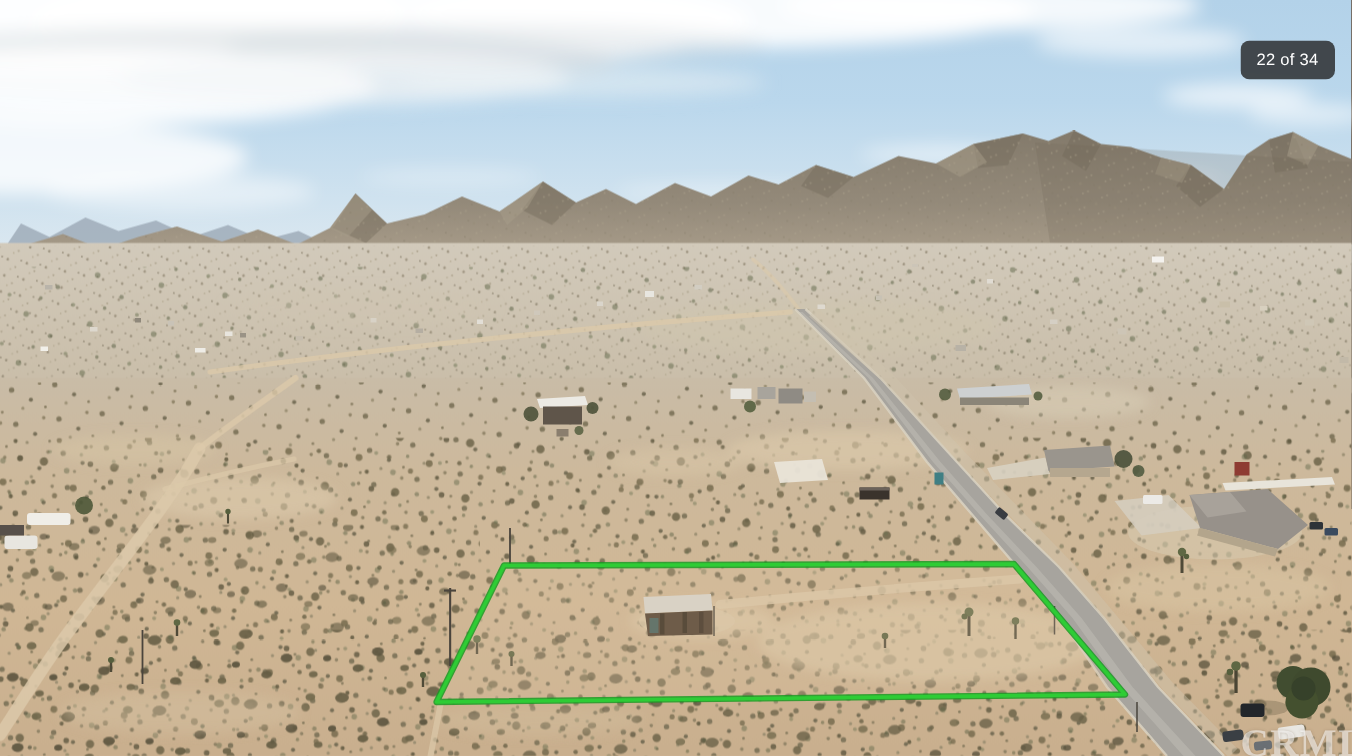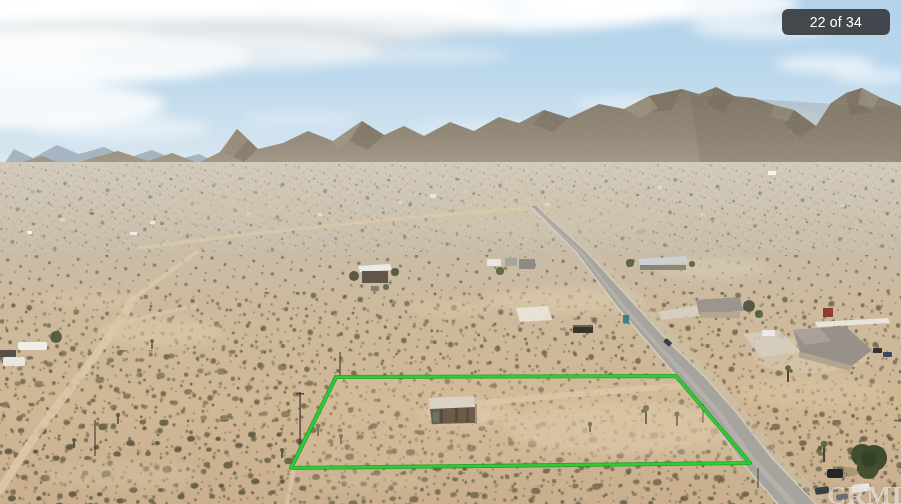--- a/index.html
+++ b/index.html
@@ -9,23 +9,23 @@
     --sky-top:#b3d2e9; --sky-horizon:#e6edf1;
     --sand:#cdb596; --road-gray:#a7a49e; --mountain:#8d8374;
   }
   html,body{margin:0;padding:0;background:#222;}
   .stage{position:relative;width:901px;height:504px;overflow:hidden;
          font-family:"Liberation Sans",sans-serif;background:var(--sand);}
   .sky{position:absolute;left:0;top:0;width:901px;height:200px;
        background:linear-gradient(180deg,var(--sky-top) 0%,#bad7ec 34%,#cfe2ef 66%,var(--sky-horizon) 100%);}
   svg.scene{position:absolute;left:0;top:0;width:901px;height:504px;display:block;}
   .counter-badge{
-    position:absolute;top:9px;right:11px;height:26px;line-height:26px;
-    padding:0 28px;border-radius:6px;background:var(--badge-bg);
-    color:var(--badge-text);font-size:14px;letter-spacing:.2px;
+    position:absolute;top:27px;right:11px;height:26px;line-height:26px;
+    padding:0 11px;border-radius:6px;background:var(--badge-bg);
+    color:var(--badge-text);font-size:11px;letter-spacing:.2px;
   }
   .watermark{
     position:absolute;left:827px;top:481px;width:120px;
     font-family:"Liberation Serif",serif;font-weight:bold;font-size:26px;
     letter-spacing:1px;color:var(--watermark-text);
     text-shadow:0 0 2px rgba(120,100,80,.35);white-space:nowrap;
   }
 </style>
 </head>
 <body>

